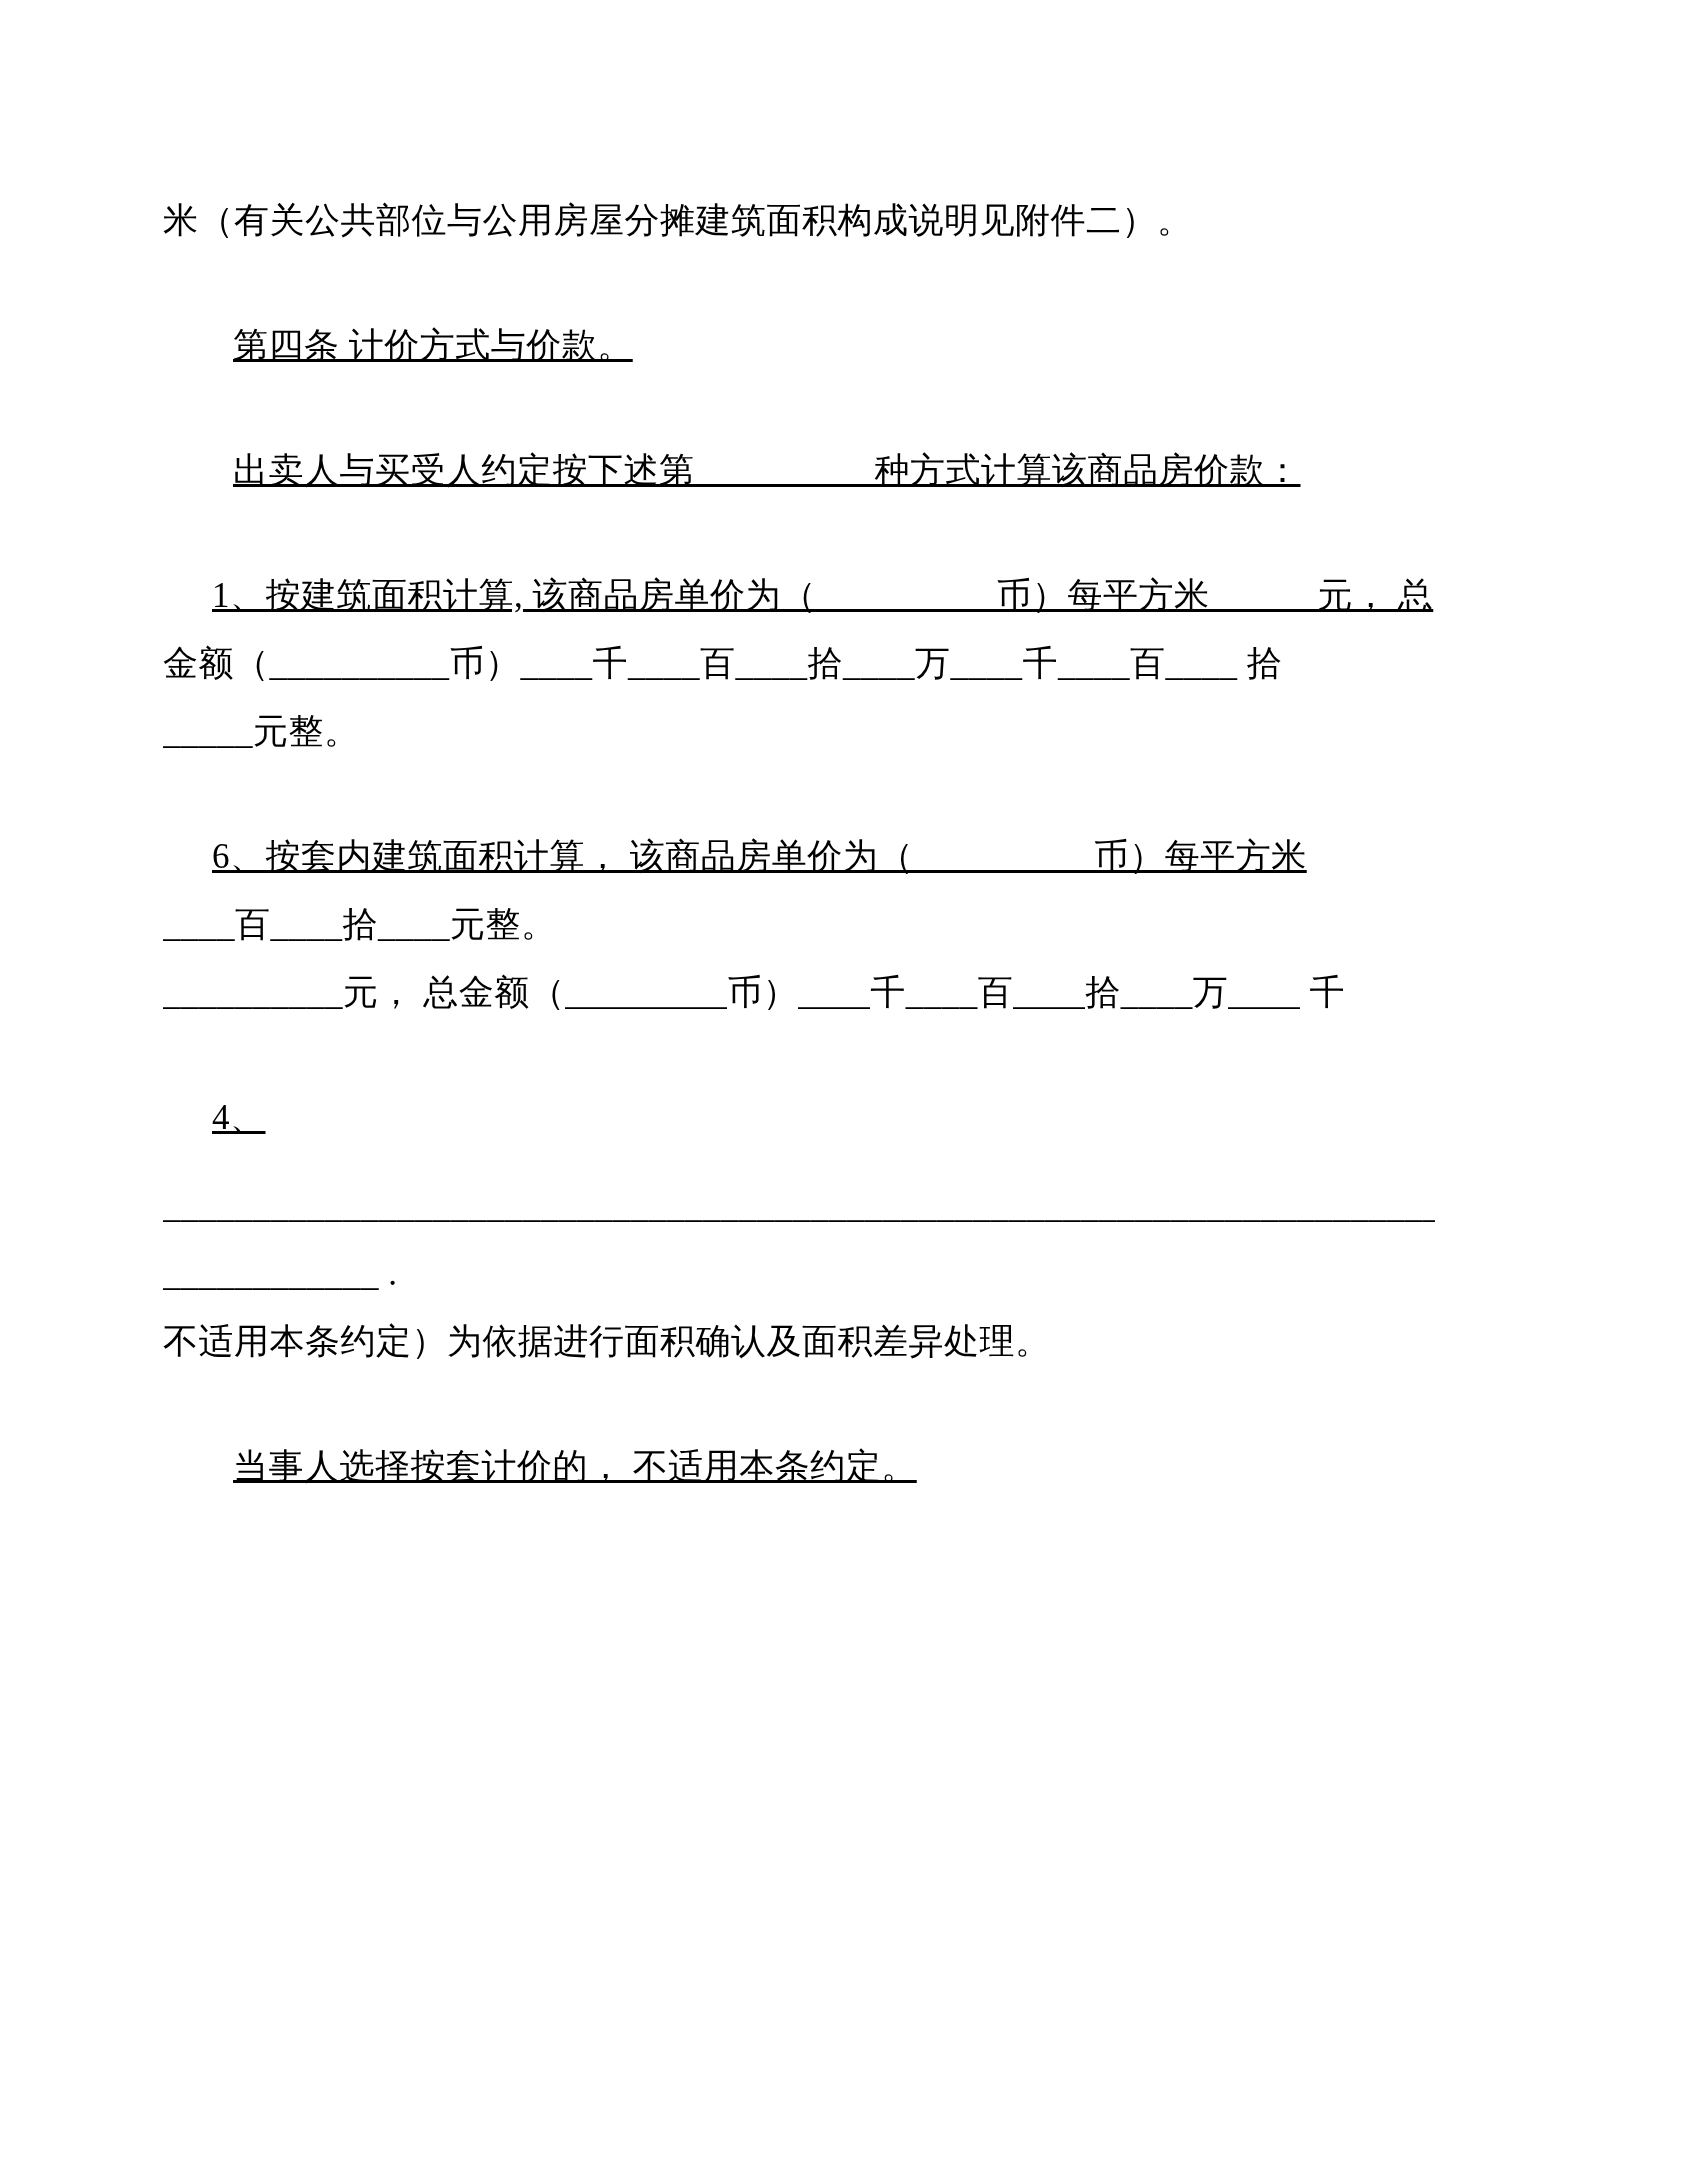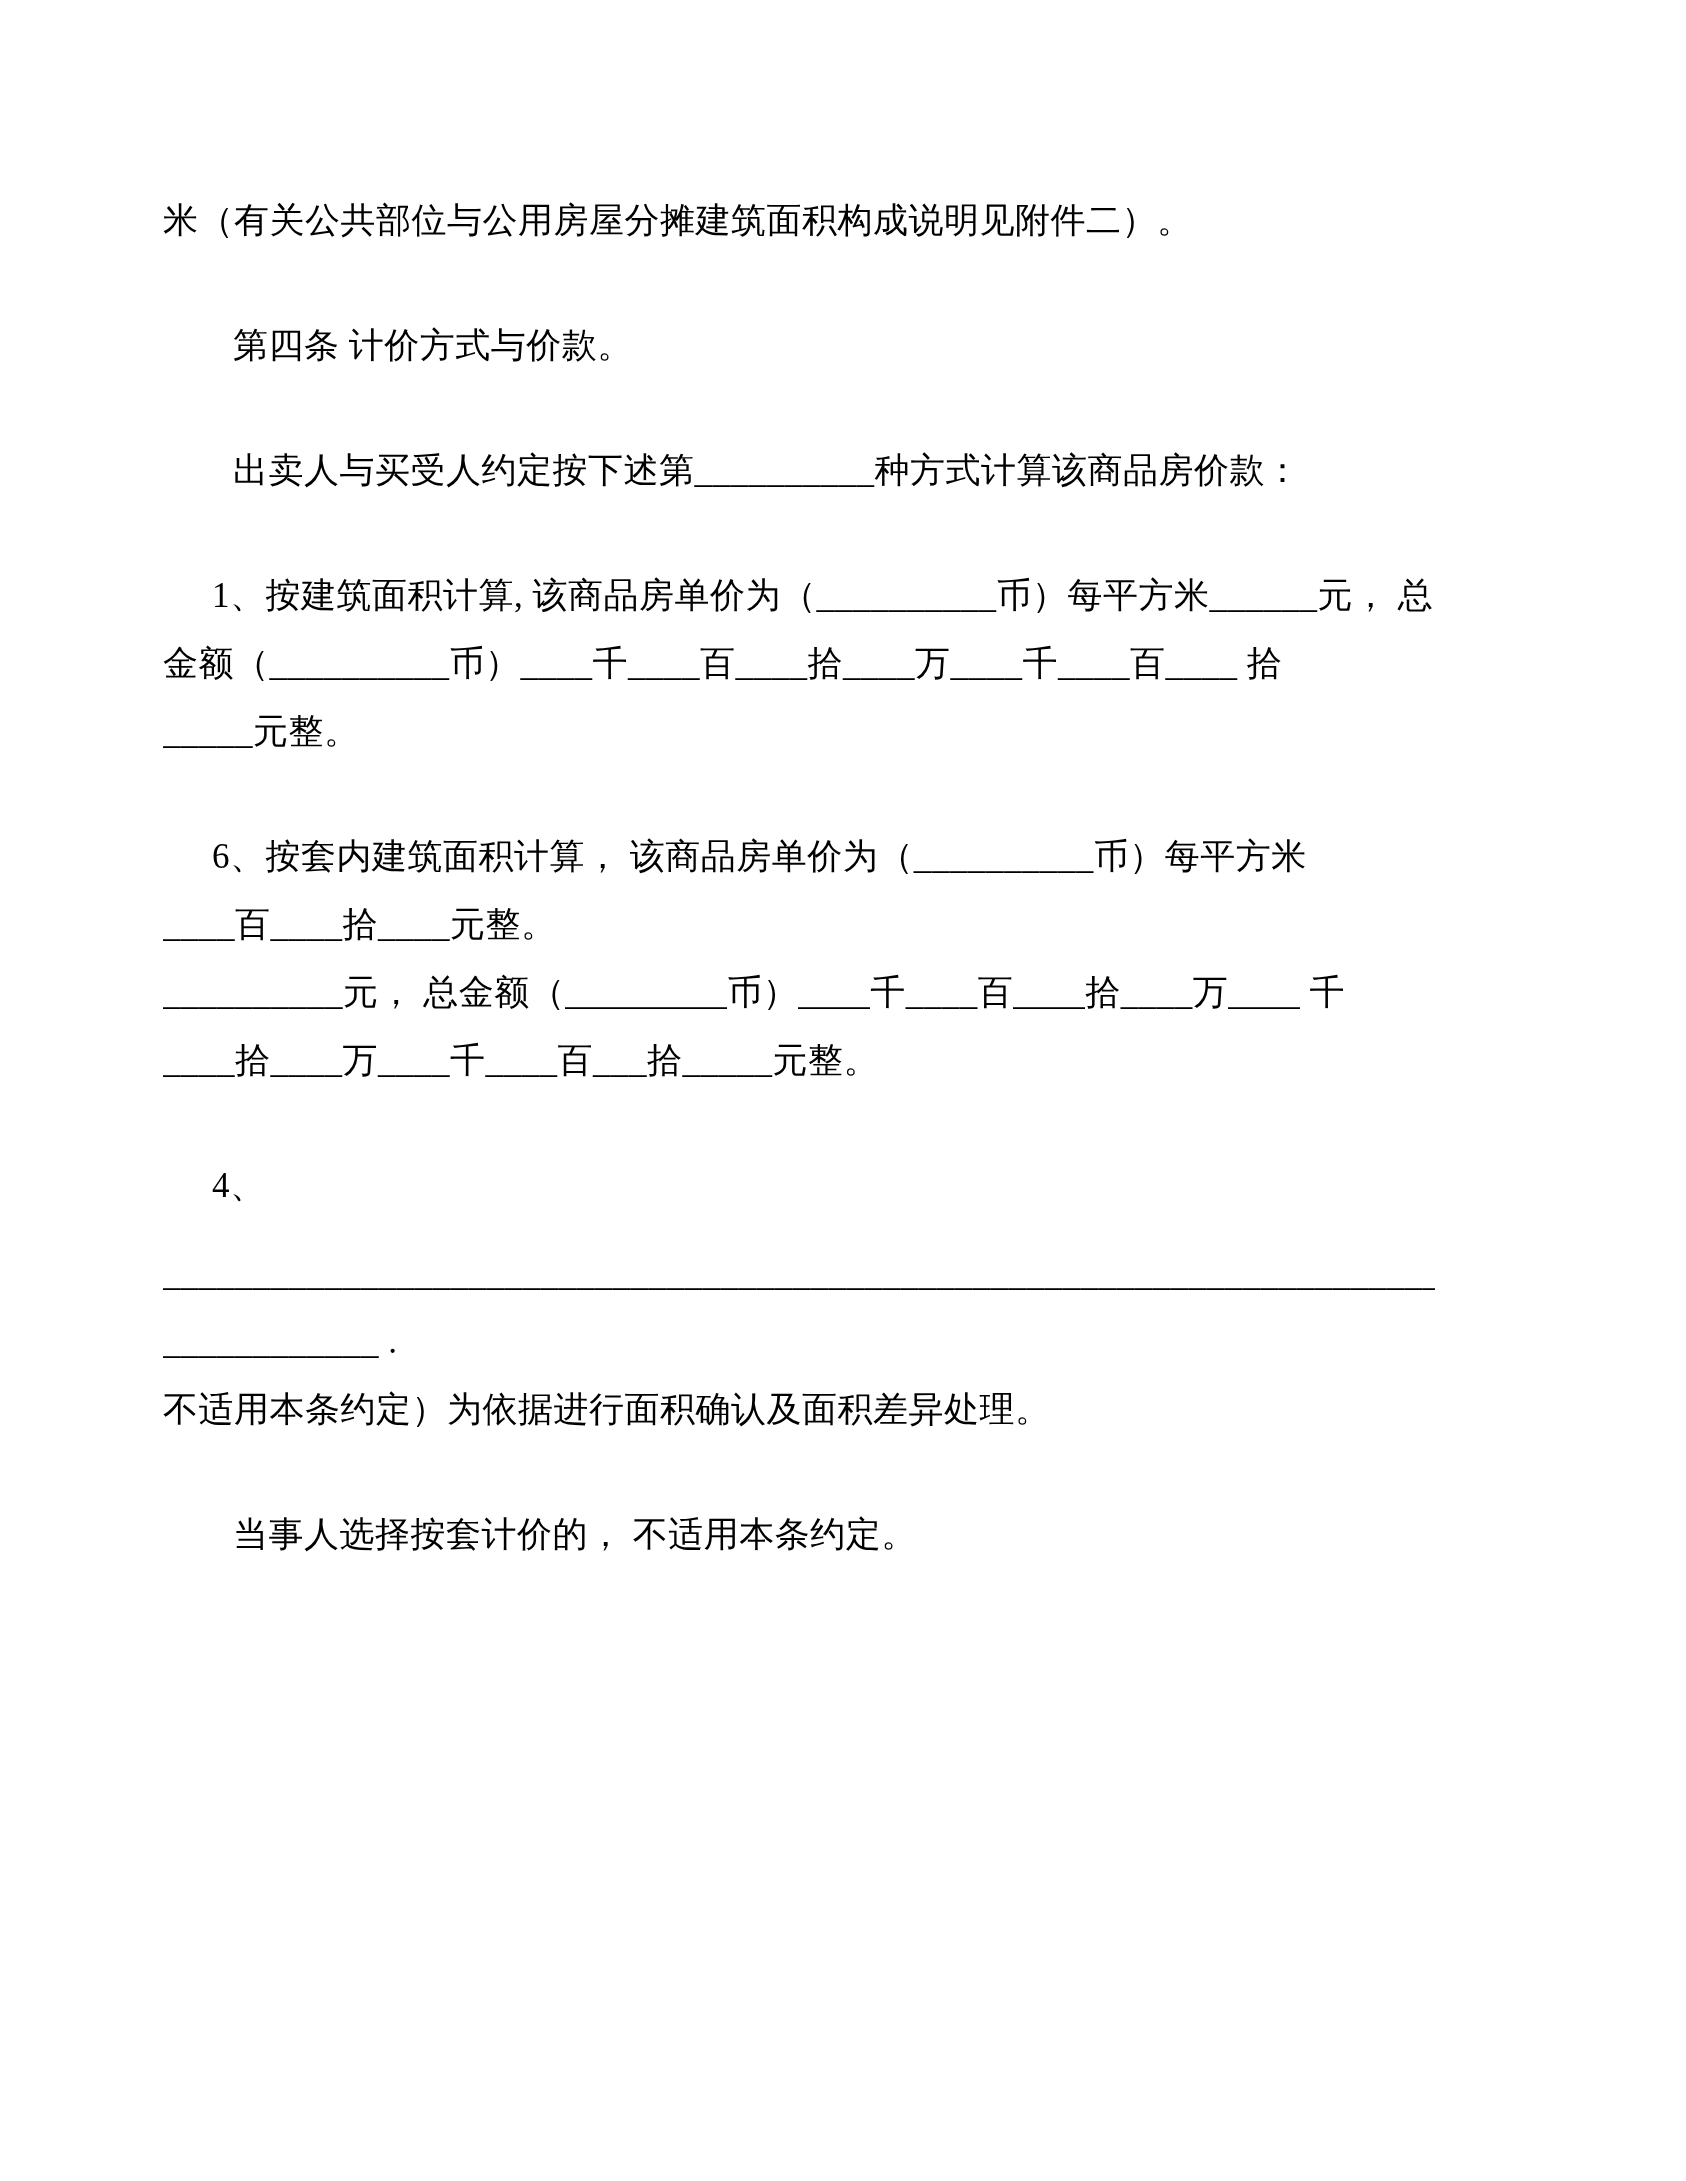--- a/index.html
+++ b/index.html
@@ -20,21 +20,21 @@
     width: 1670px;
   }
   .line {
     font-size: 35px;
     line-height: 68px;
     white-space: pre;       
     overflow: hidden;
     letter-spacing: 0.5px;
   }
   
-  .para   { margin-top: 57px; }
+  .para   { margin-top: 57px; text-decoration: underline; }
   
   .indent { text-indent: 2em; }
   
   .indent-num { text-indent: 1.4em; }
   
   .gap-sm { margin-top: 20px; }
 </style>
 </head>
 <body>
 
@@ -47,21 +47,20 @@
   <div class="line para indent">出卖人与买受人约定按下述第__________种方式计算该商品房价款：</div>
 
   <div class="line para indent-num">1、按建筑面积计算, 该商品房单价为（__________币）每平方米______元， 总</div>
   <div class="line">金额（__________币）____千____百____拾____万____千____百____ 拾</div>
   <div class="line">_____元整。</div>
 
   <div class="line para indent-num">6、按套内建筑面积计算， 该商品房单价为（__________币）每平方米</div>
   <div class="line">____百____拾____元整。</div>
   <div class="line">__________元， 总金额（_________币）____千____百____拾____万____ 千</div>
 
-  <div class="line">____拾____万____千____百___拾_____元整。</div>
 
   <div class="line para indent-num">4、</div>
   <div class="line gap-sm">_________________________________________________________________________</div>
   <div class="line">____________ .</div>
 
 
   <div class="line">不适用本条约定）为依据进行面积确认及面积差异处理。</div>
 
   <div class="line para indent">当事人选择按套计价的， 不适用本条约定。</div>
 

